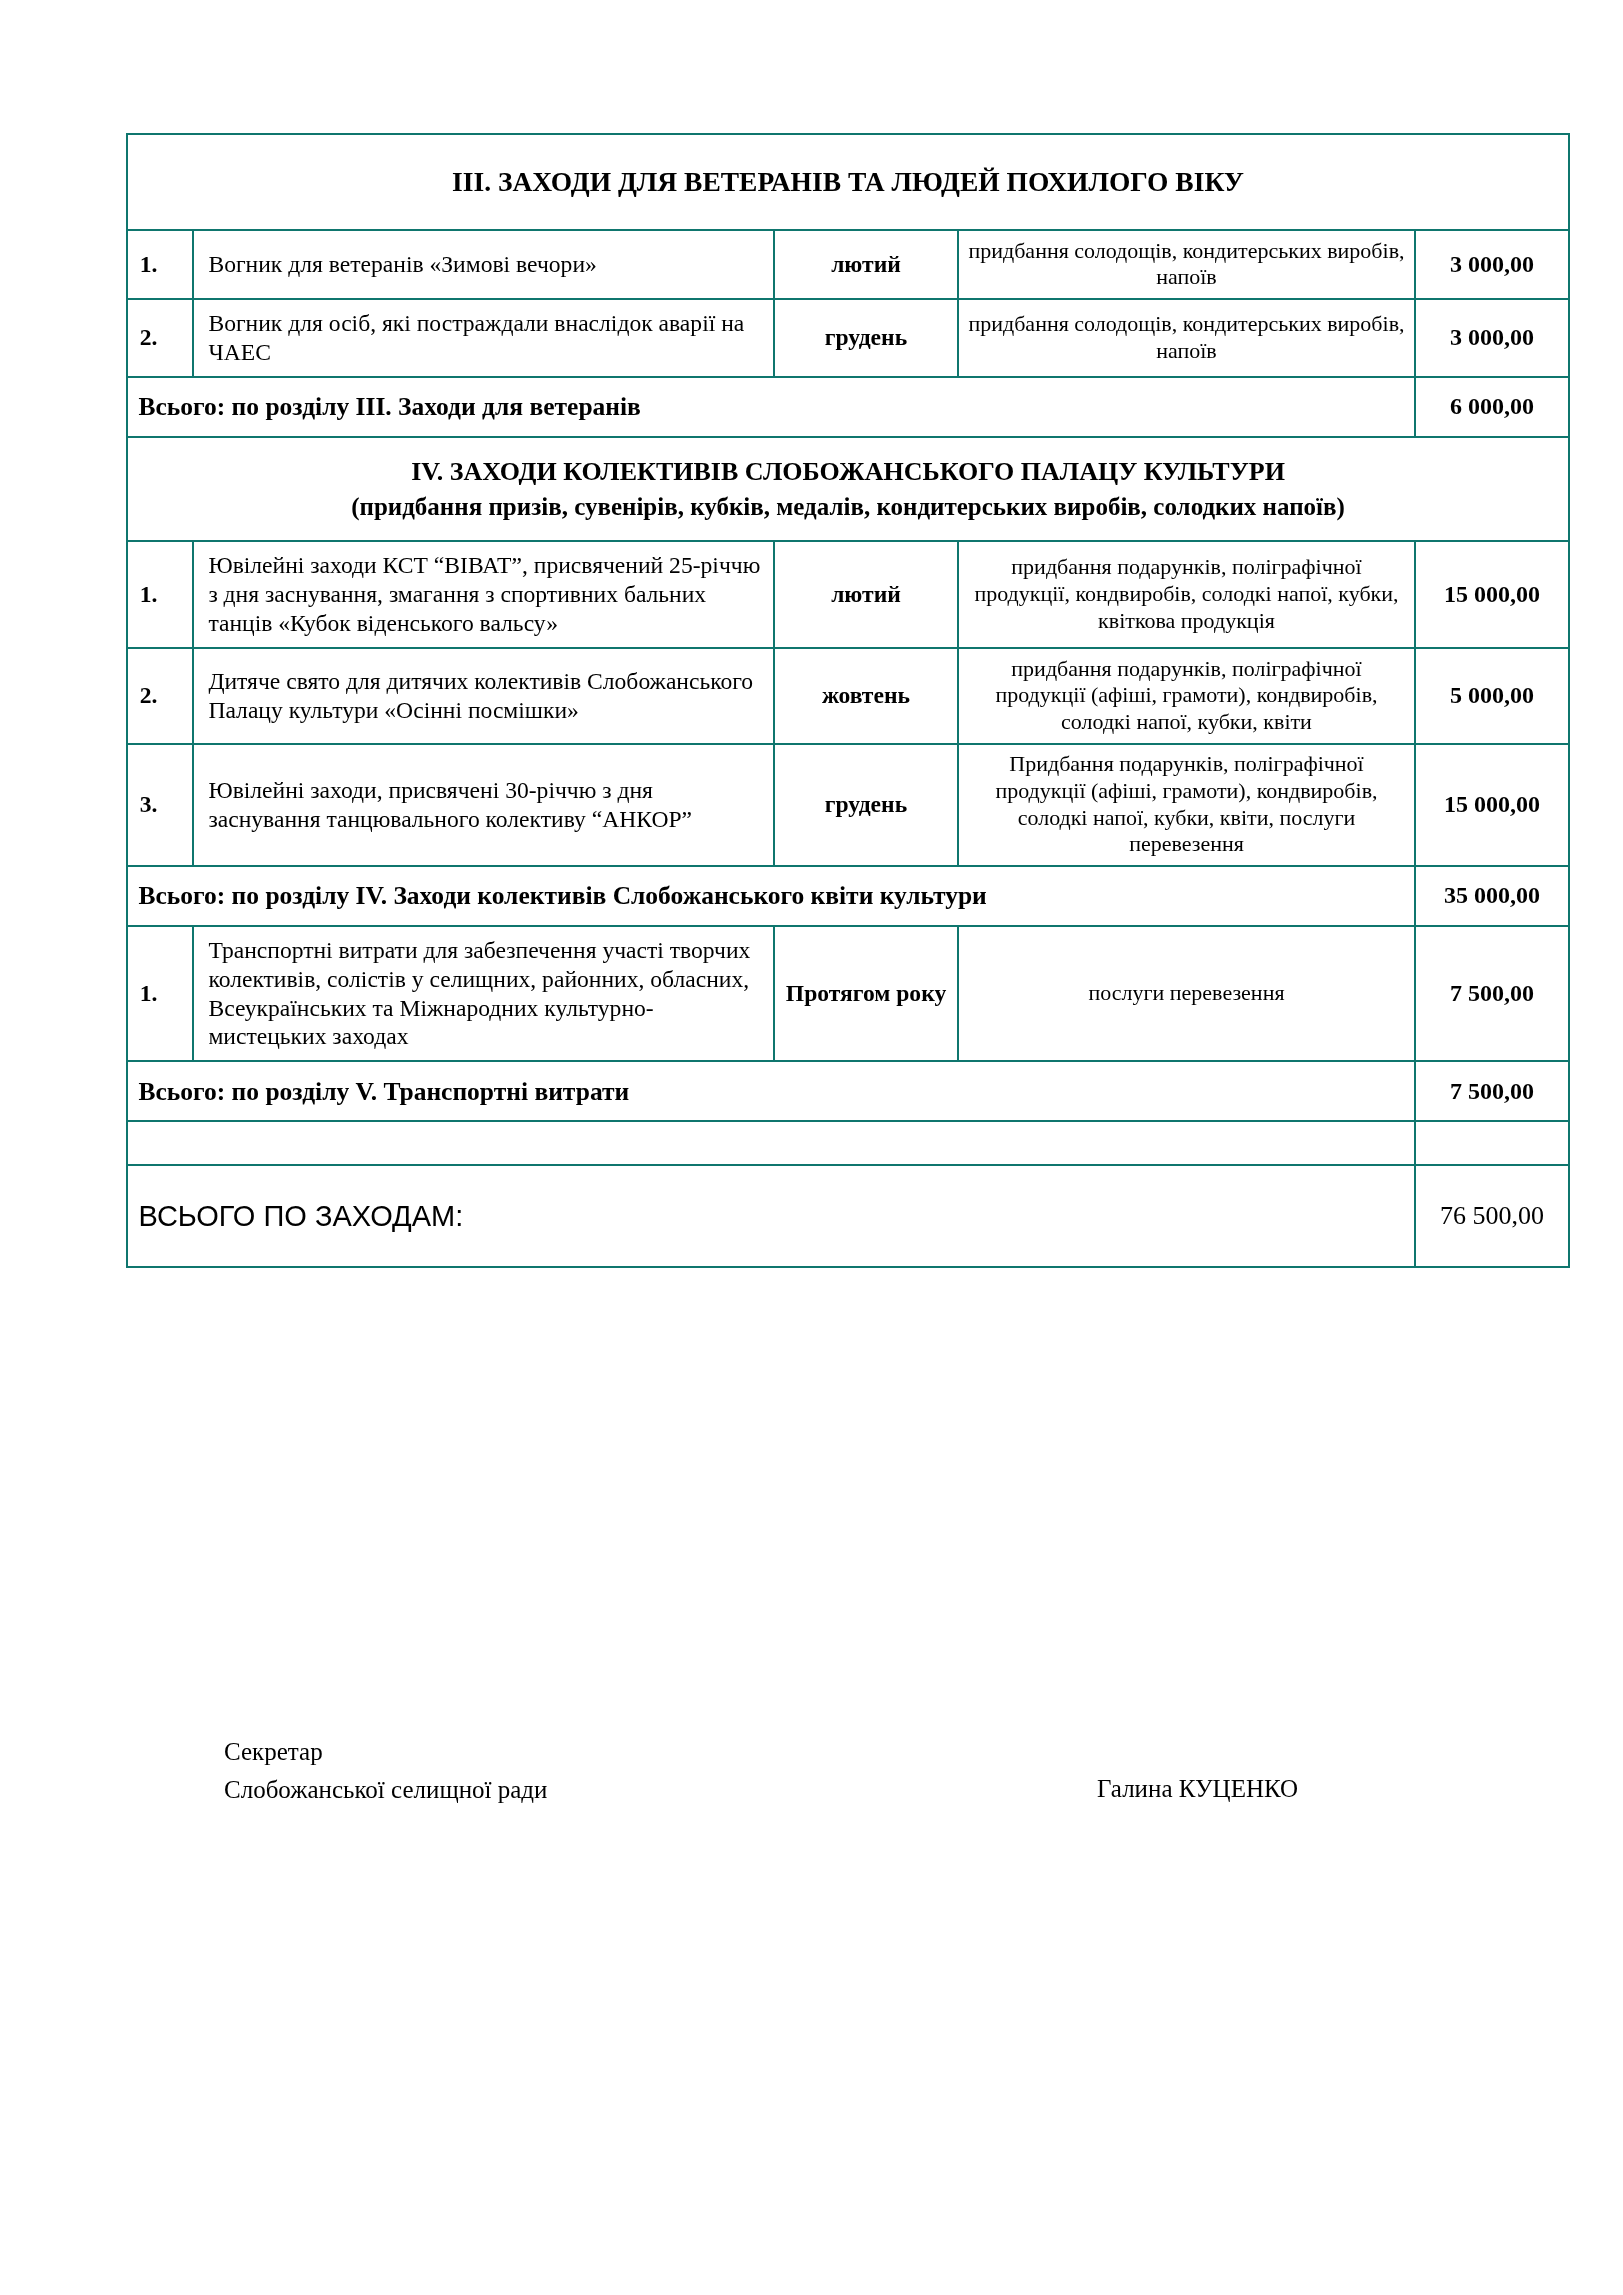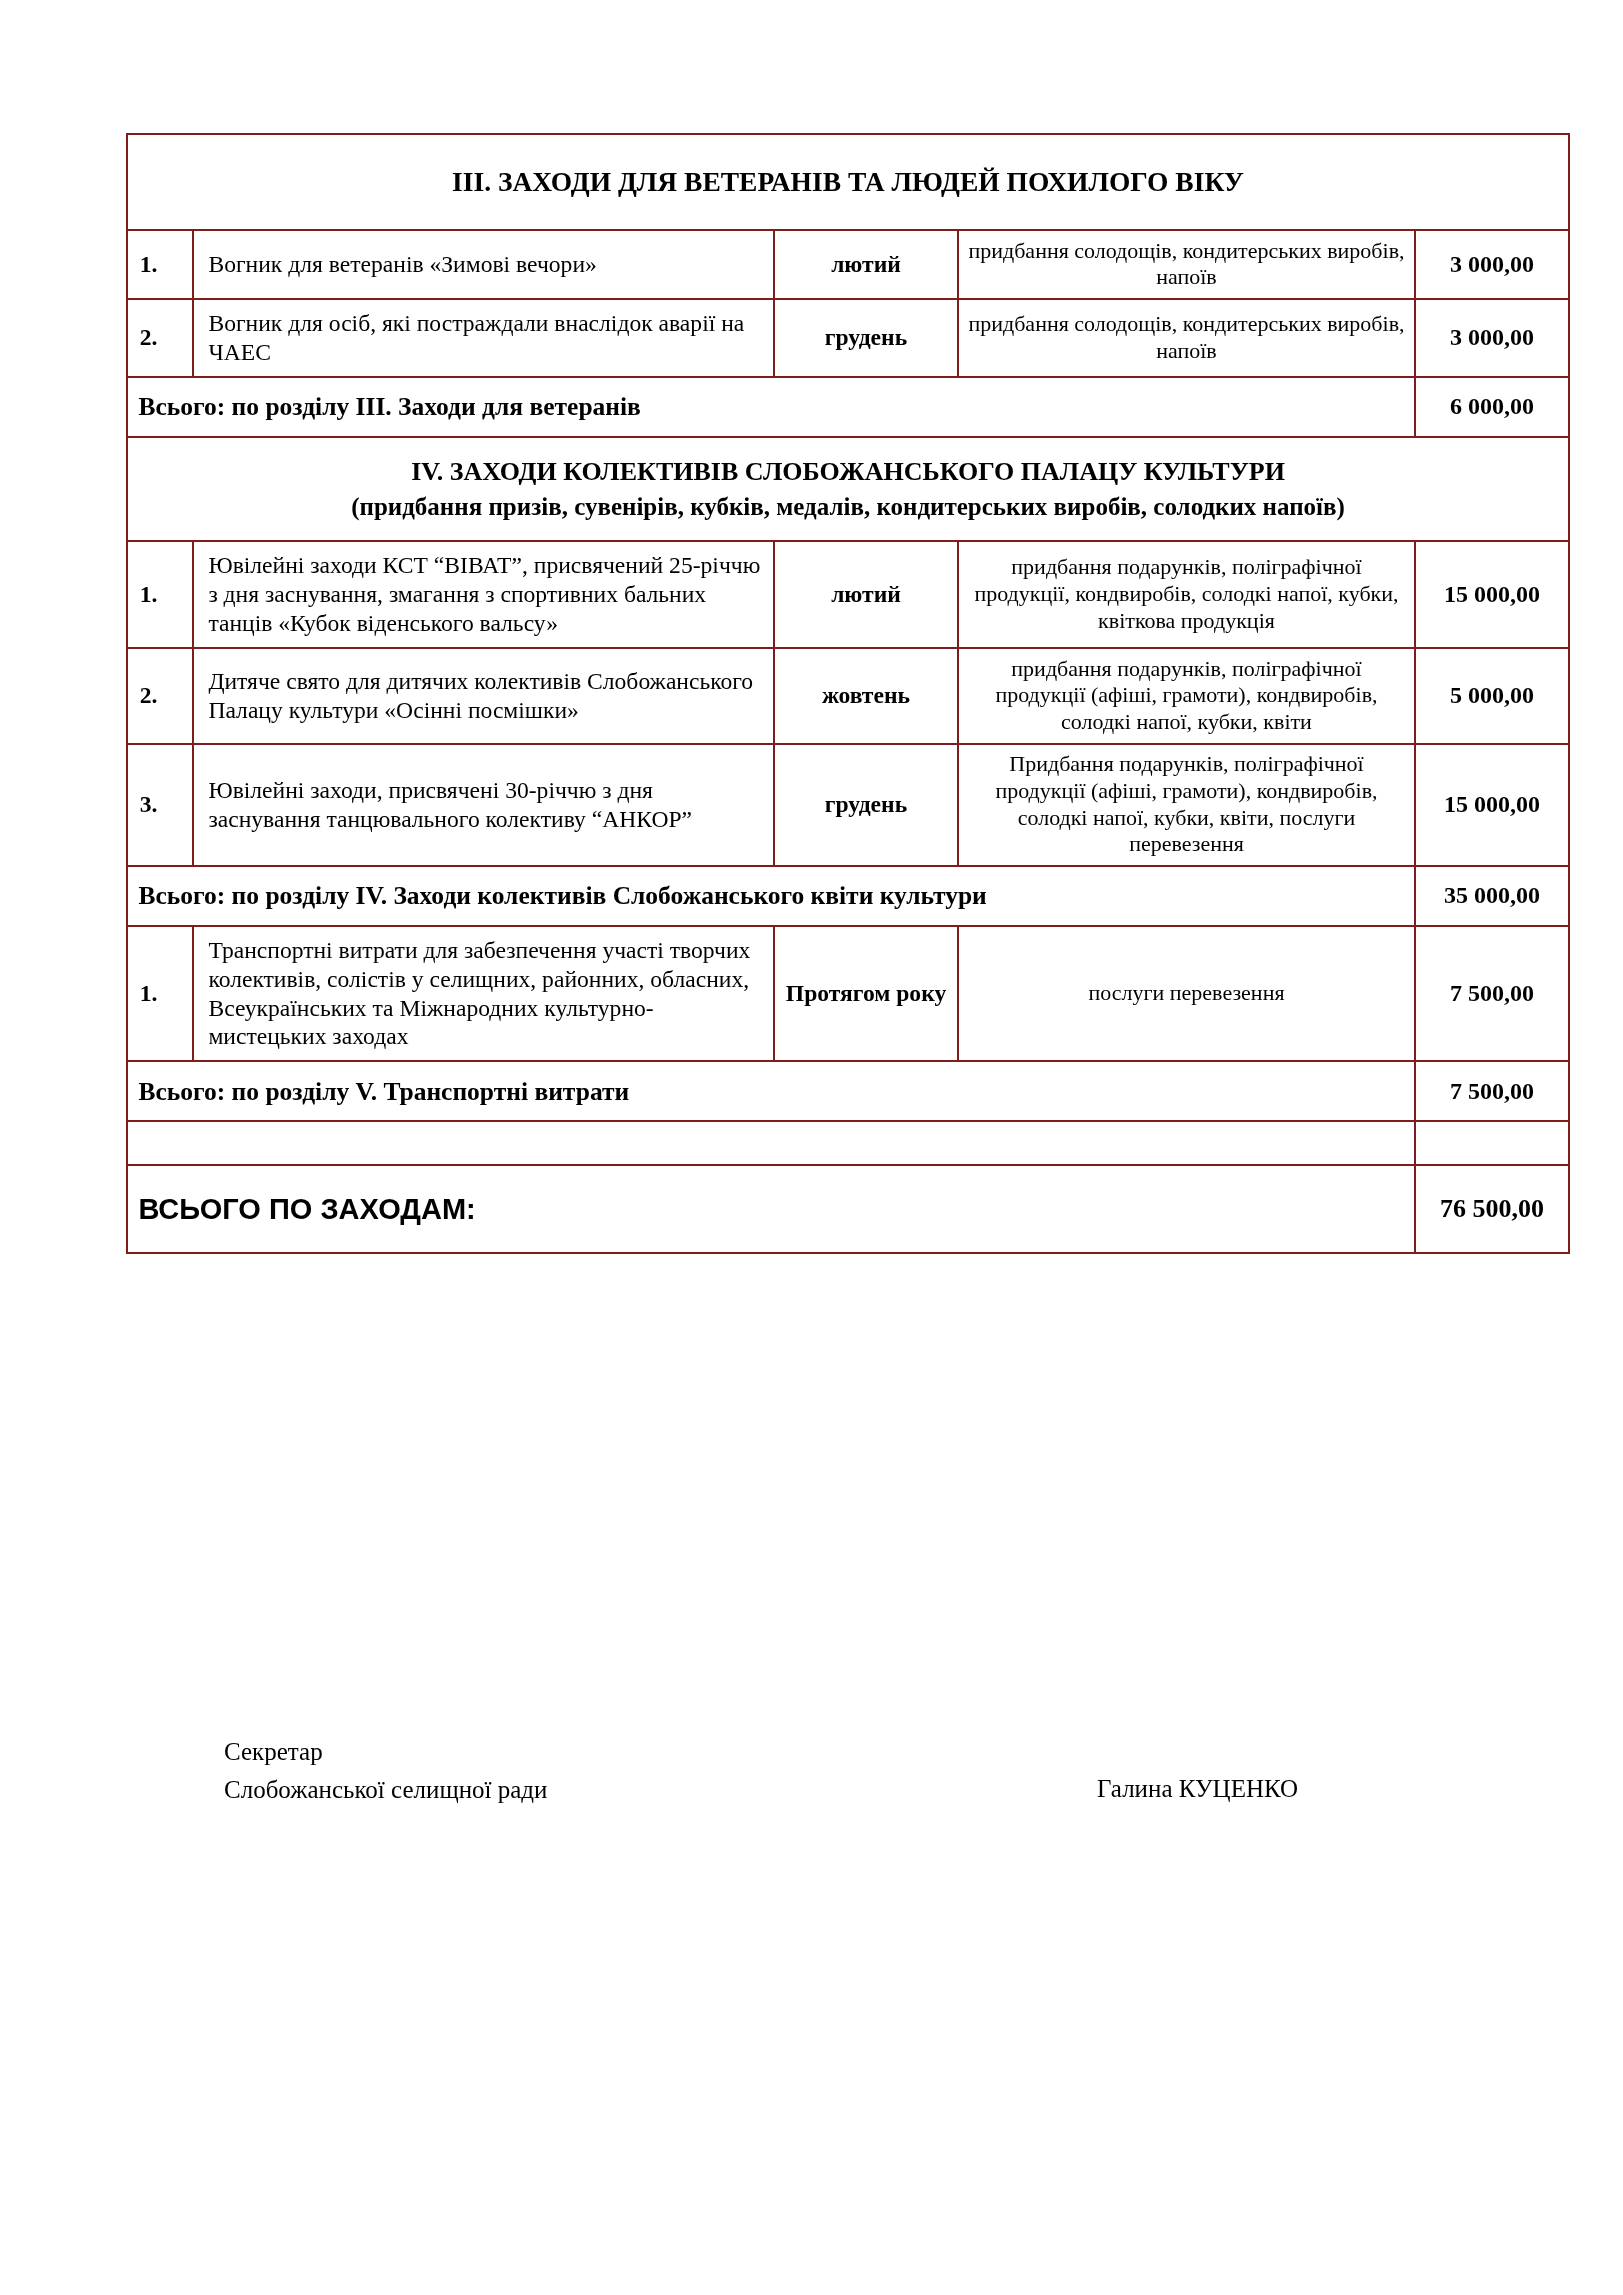--- a/index.html
+++ b/index.html
@@ -17,21 +17,21 @@
   table.budget-table {
     position: absolute;
     left: 126px;
     top: 133px;
     width: 1442px;
     border-collapse: collapse;
     table-layout: fixed;
   }
 
   .budget-table td {
-    border: 2px solid #7f1d1d;
+    border: 2px solid #0f766e;
     vertical-align: middle;
     font-size: 23.6px;
     line-height: 1.22;
     padding: 9.2px 9.2px;
     word-wrap: break-word;
   }
 
   
   col.c-num    { width: 66px; }
   col.c-name   { width: 581px; }
@@ -87,21 +87,21 @@
     font-weight: bold;
   }
   tr.total-row td.total-label {
     text-align: left;
     font-size: 25.5px;
     padding-left: 10.5px;
   }
 
   tr.empty-row td { height: 44px; padding: 0; }
 
-  tr.grand-row td { height: 88px; font-weight: bold; }
+  tr.grand-row td { height: 102px; font-weight: normal; }
   tr.grand-row td.grand-label {
     font-family: "Liberation Sans", sans-serif;
     font-size: 29px;
     text-align: left;
     padding-left: 10.5px;
   }
   tr.grand-row td.amount { font-size: 26px; }
 
   .footer {
     position: absolute;

